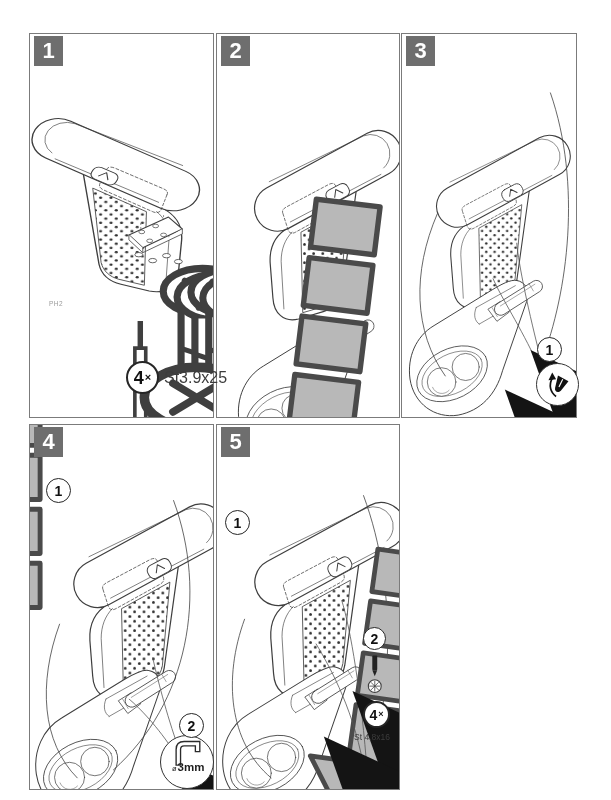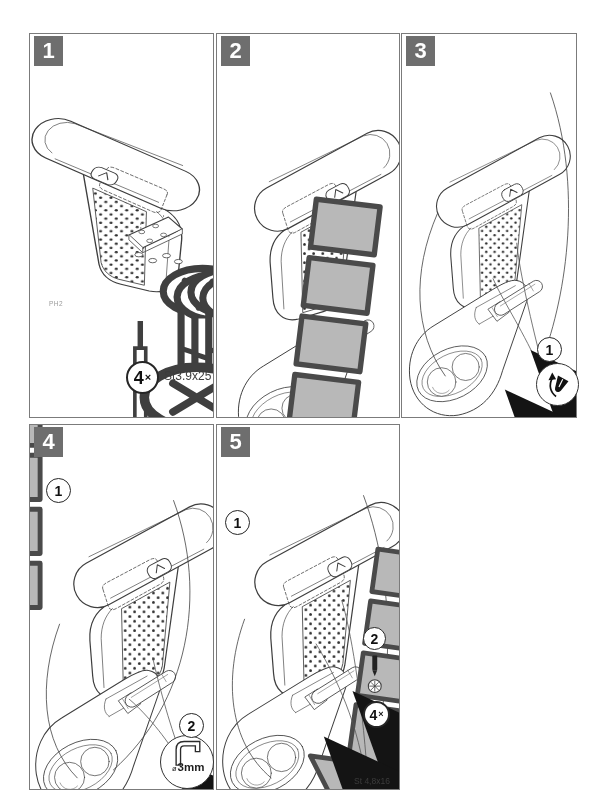--- a/index.html
+++ b/index.html
@@ -20,21 +20,21 @@
            font-size:14px;font-weight:600;color:#111;z-index:4;box-sizing:border-box;}
   .toolcircle{position:absolute;border:1.5px solid #333;border-radius:50%;background:#ffffff;
            z-index:3;box-sizing:border-box;}
   .qty{position:absolute;border:2px solid #262626;border-radius:50%;background:#ffffff;
        display:flex;align-items:center;justify-content:center;font-weight:700;color:#111;
        z-index:3;box-sizing:border-box;}
   .qty .n{font-size:18px;line-height:1;}
   .qty .x{font-size:11px;line-height:1;margin-left:1px;}
   .qty.small .n{font-size:14px;}
   .qty.small .x{font-size:9px;}
-  .spec{position:absolute;color:#3c3c3c;font-size:12px;white-space:nowrap;z-index:3;}
+  .spec{position:absolute;color:#3c3c3c;font-size:16px;white-space:nowrap;z-index:3;}
   .spec.small{font-size:8.5px;}
   .tinylabel{position:absolute;color:#9a9a9a;font-size:6.5px;letter-spacing:.5px;z-index:3;}
   .hexlabel{position:absolute;left:11px;top:25px;display:flex;align-items:baseline;
             color:#1d1d1d;font-size:11.5px;font-weight:600;z-index:4;white-space:nowrap;}
   .hexlabel .dia{font-size:7.5px;margin-right:1px;font-weight:400;}
   svg{display:block;}
 </style>
 </head>
 <body>
 
@@ -295,16 +295,16 @@
       <g>
         <use href="#sym-screw" transform="translate(151,320) scale(1.05)"></use>
       </g>
     </svg>
     <div class="callout" style="left:8px;top:85px;">1</div>
     <div class="callout" style="left:146px;top:202px;width:23px;height:23px;">2</div>
     <div class="qty small" style="left:146px;top:276px;width:27px;height:27px;">
       <span class="n">4</span>
         <span class="x">×</span>
     </div>
-    <div class="spec small" style="left:137px;top:307px;margin-top:44px;">St 4,8x16</div>
+    <div class="spec small" style="left:137px;top:307px;">St 4,8x16</div>
   </section>
 
 </div>
 
 </body></html>

